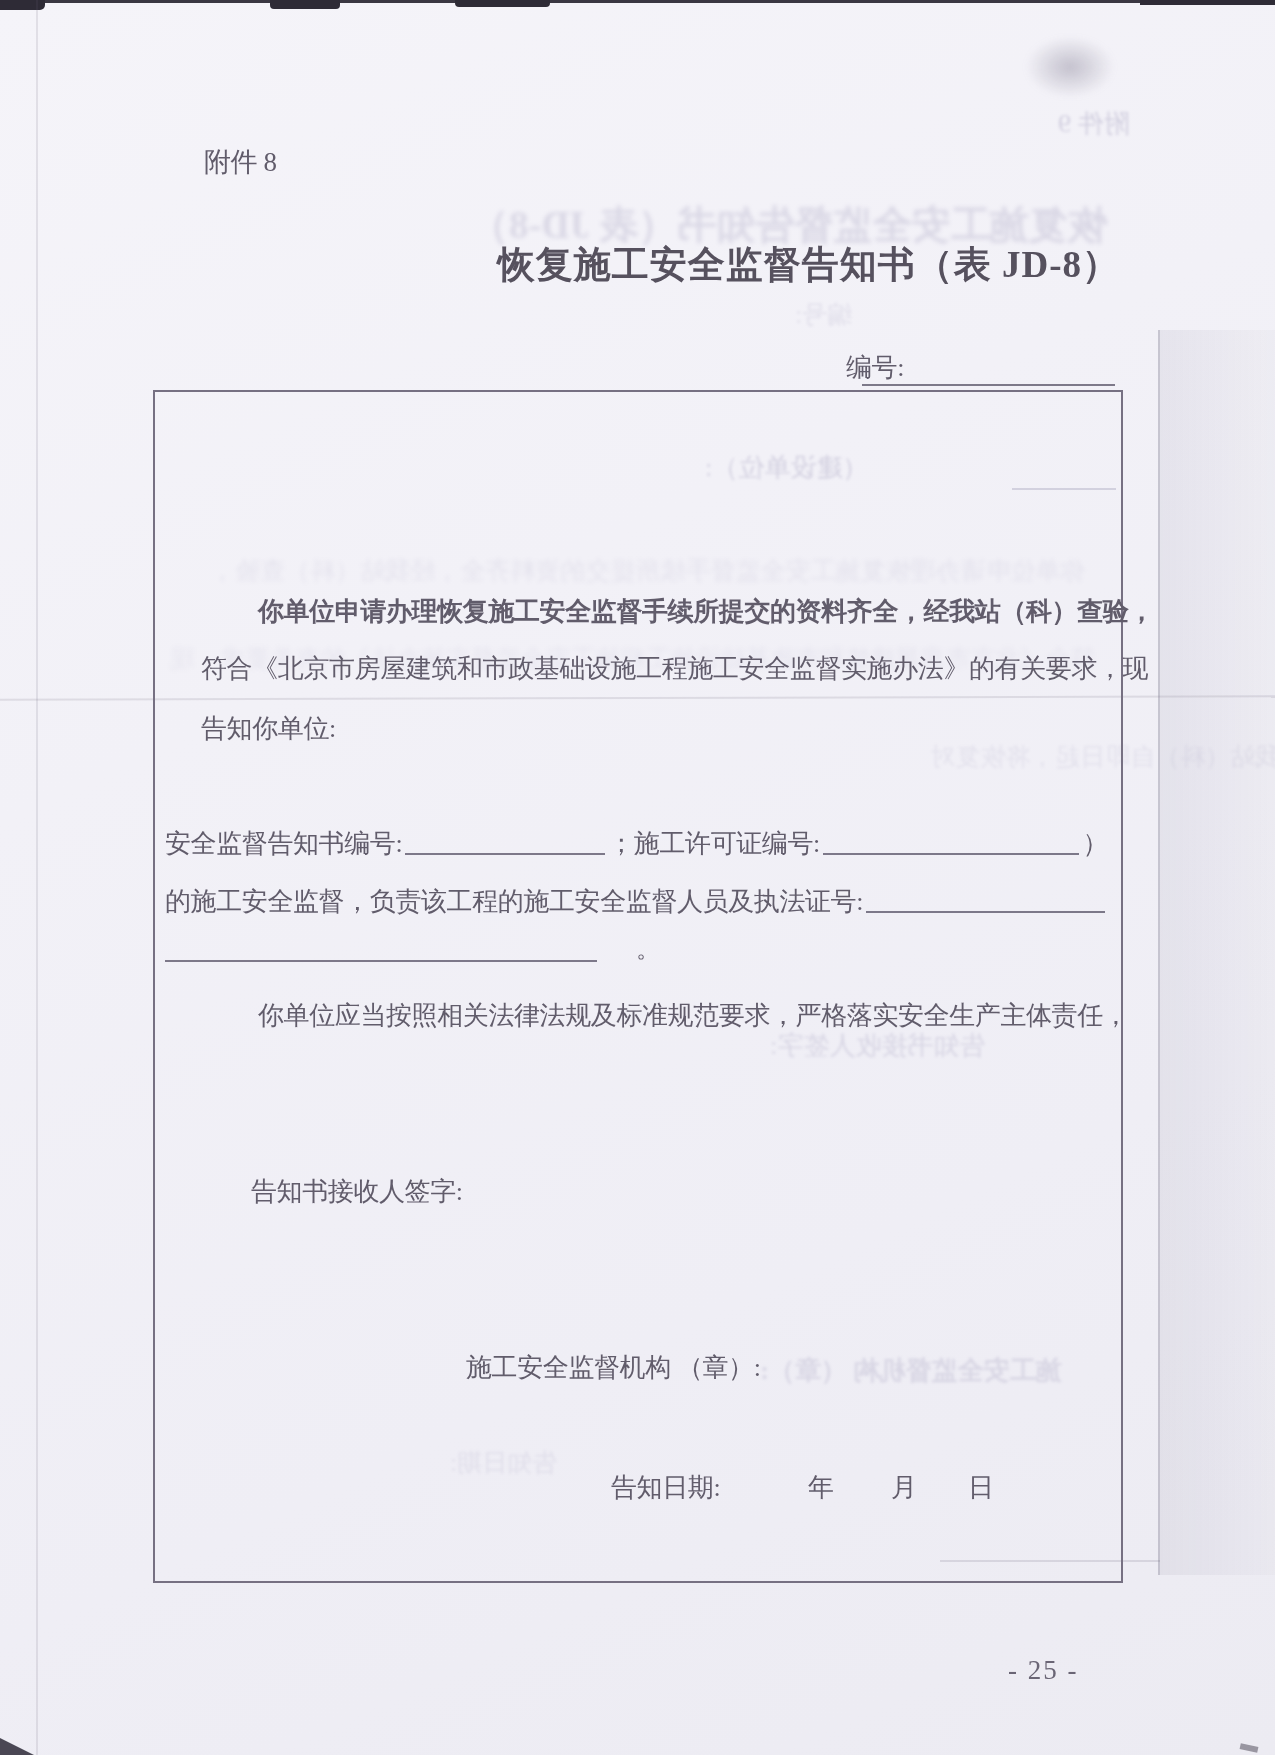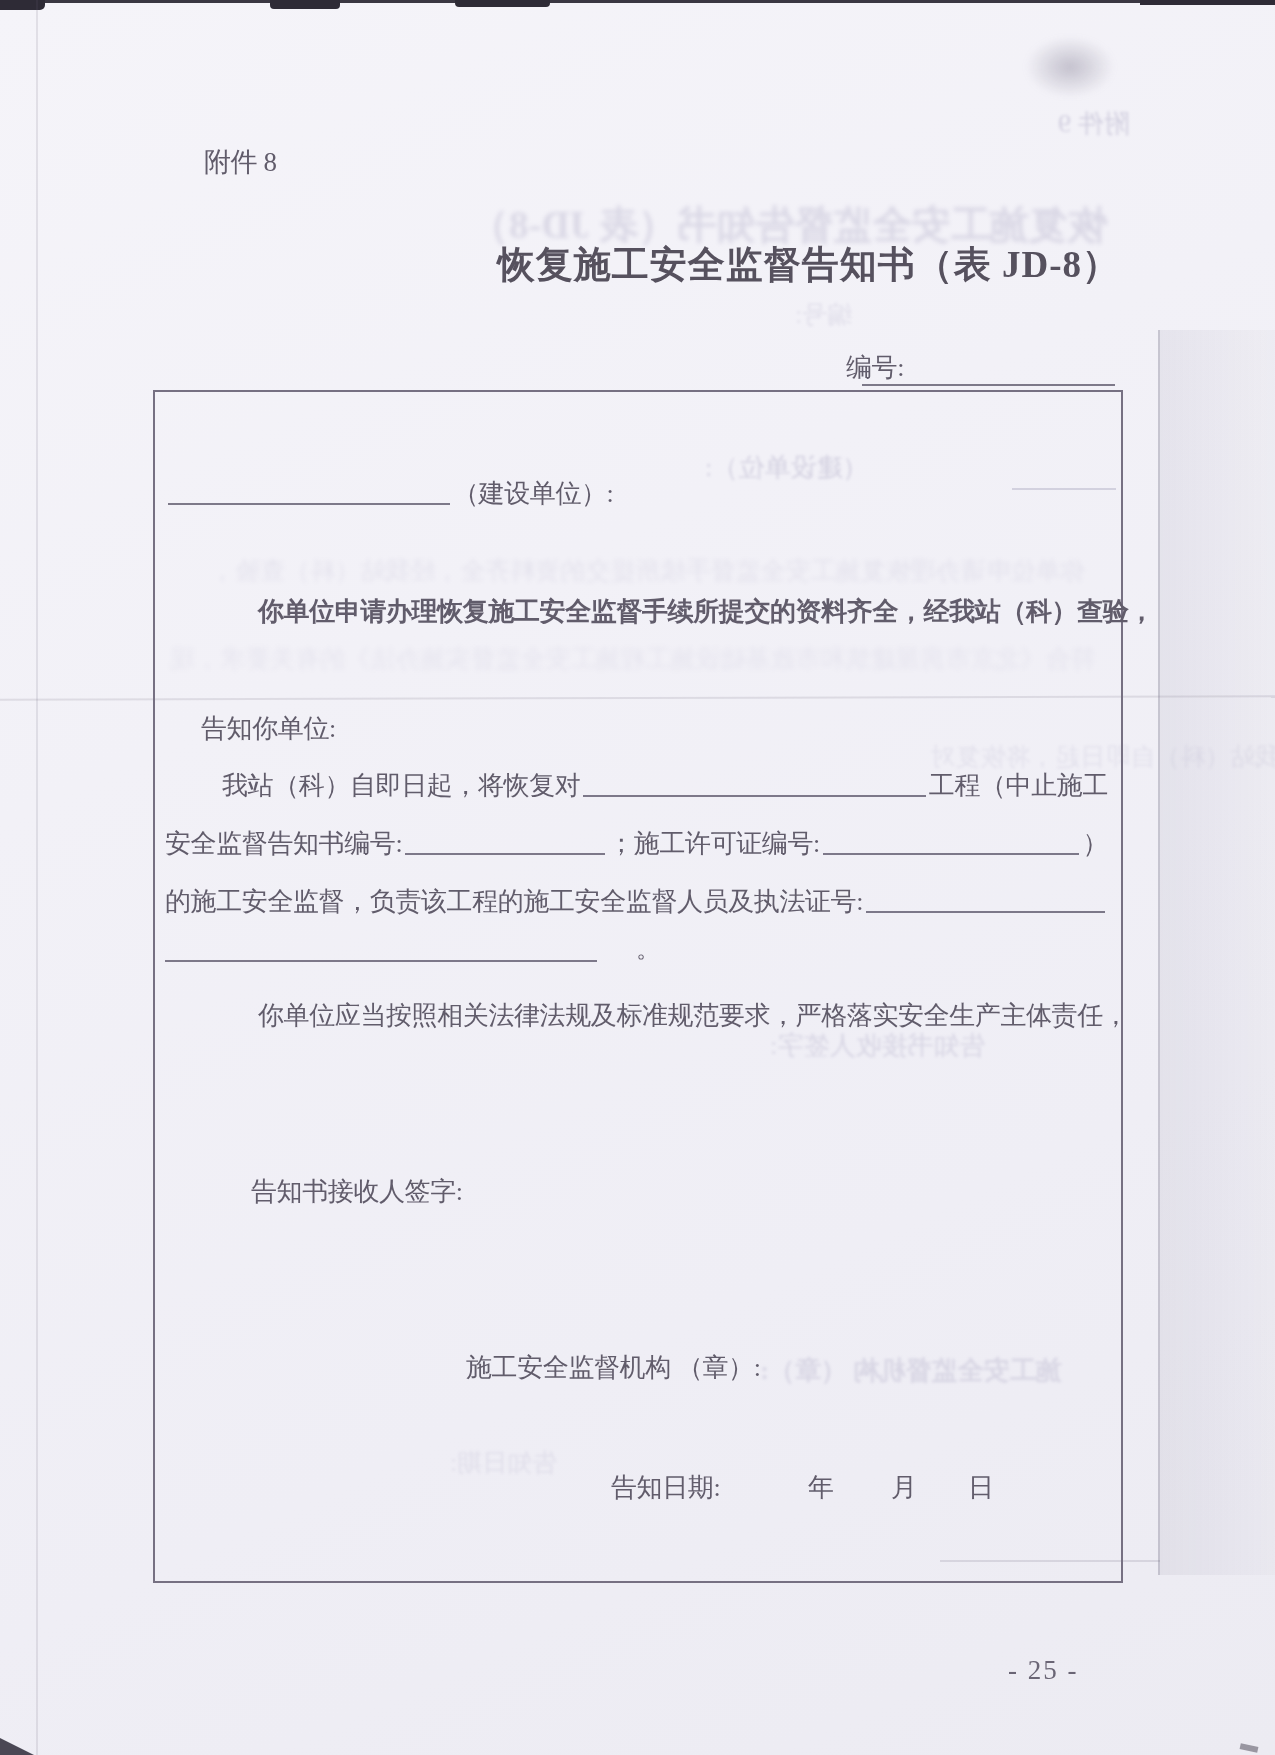--- a/index.html
+++ b/index.html
@@ -57,33 +57,25 @@
   <div class="bleed" style="left:450px;top:1448px;font-size:25px;opacity:.14;">告知日期:</div>
 
   <div class="t" style="left:168px;top:146px;font-size:27px;">附件 8</div>
   <div class="title">恢复施工安全监督告知书（表 JD-8）</div>
 
   <div class="t" style="left:810px;top:352px;">编号:</div>
   <div class="rule" style="left:862px;top:384px;width:253px;"></div>
 
   <div class="box"></div>
 
-  <div class="flexline" style="left:165px;top:478px;width:490px;">
-    <span class="fill" style="flex:0 0 282px;"></span>
-    <span class="txt">（建设单位）:</span>
-  </div>
 
   <div class="t" style="left:222px;top:596px;font-weight:bold;">你单位申请办理恢复施工安全监督手续所提交的资料齐全，经我站（科）查验，</div>
+  <div class="t" style="left:165px;top:653px;">符合《北京市房屋建筑和市政基础设施工程施工安全监督实施办法》的有关要求，现</div>
   <div class="t" style="left:165px;top:713px;">告知你单位:</div>
 
-  <div class="flexline" style="left:222px;top:770px;width:886px;">
-    <span class="txt">我站（科）自即日起，将恢复对</span>
-    <span class="fill"></span>
-    <span class="txt">工程（中止施工</span>
-  </div>
 
   <div class="flexline" style="left:165px;top:828px;width:943px;">
     <span class="txt">安全监督告知书编号:</span>
     <span class="fill" style="flex:0 0 200px;"></span>
     <span class="txt">；</span>
     <span class="txt">施工许可证编号:</span>
     <span class="fill"></span>
     <span class="txt">）</span>
   </div>
 

